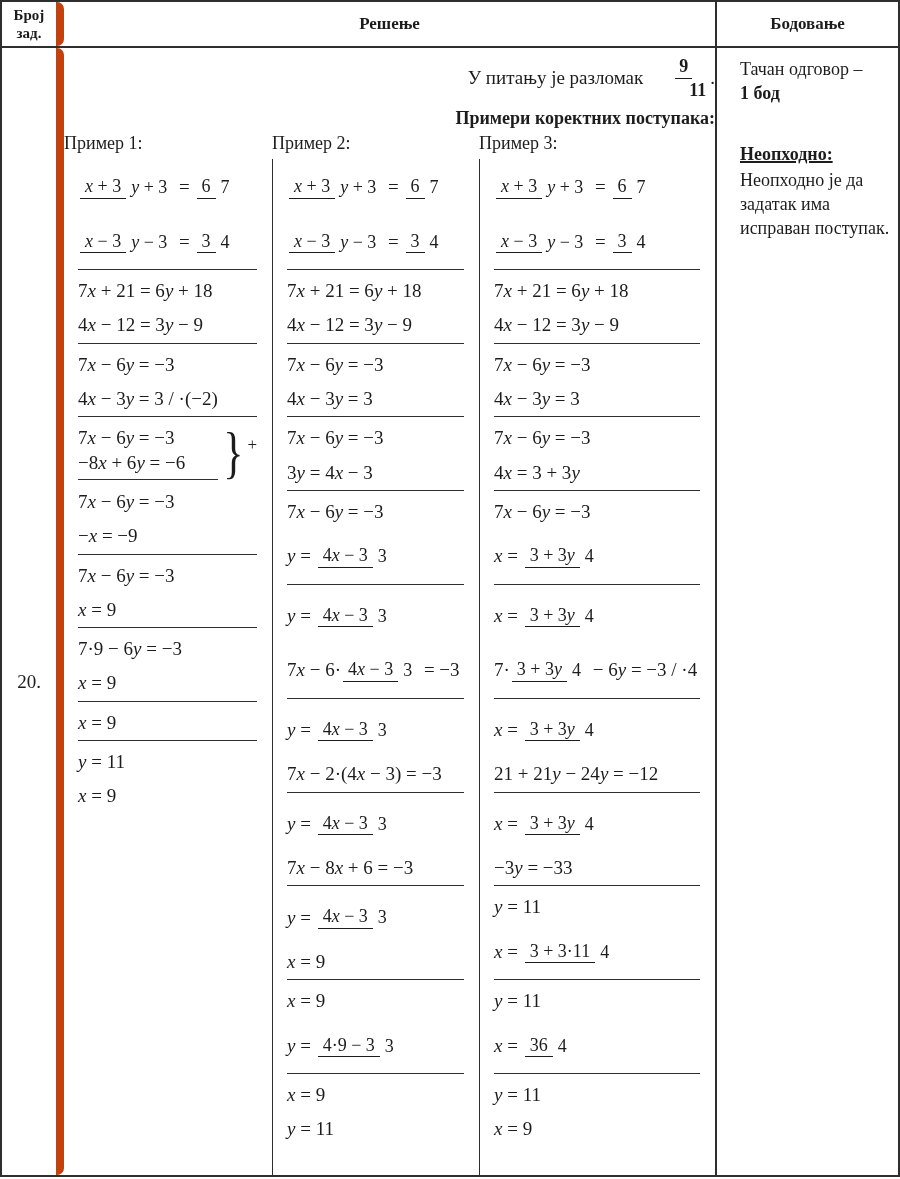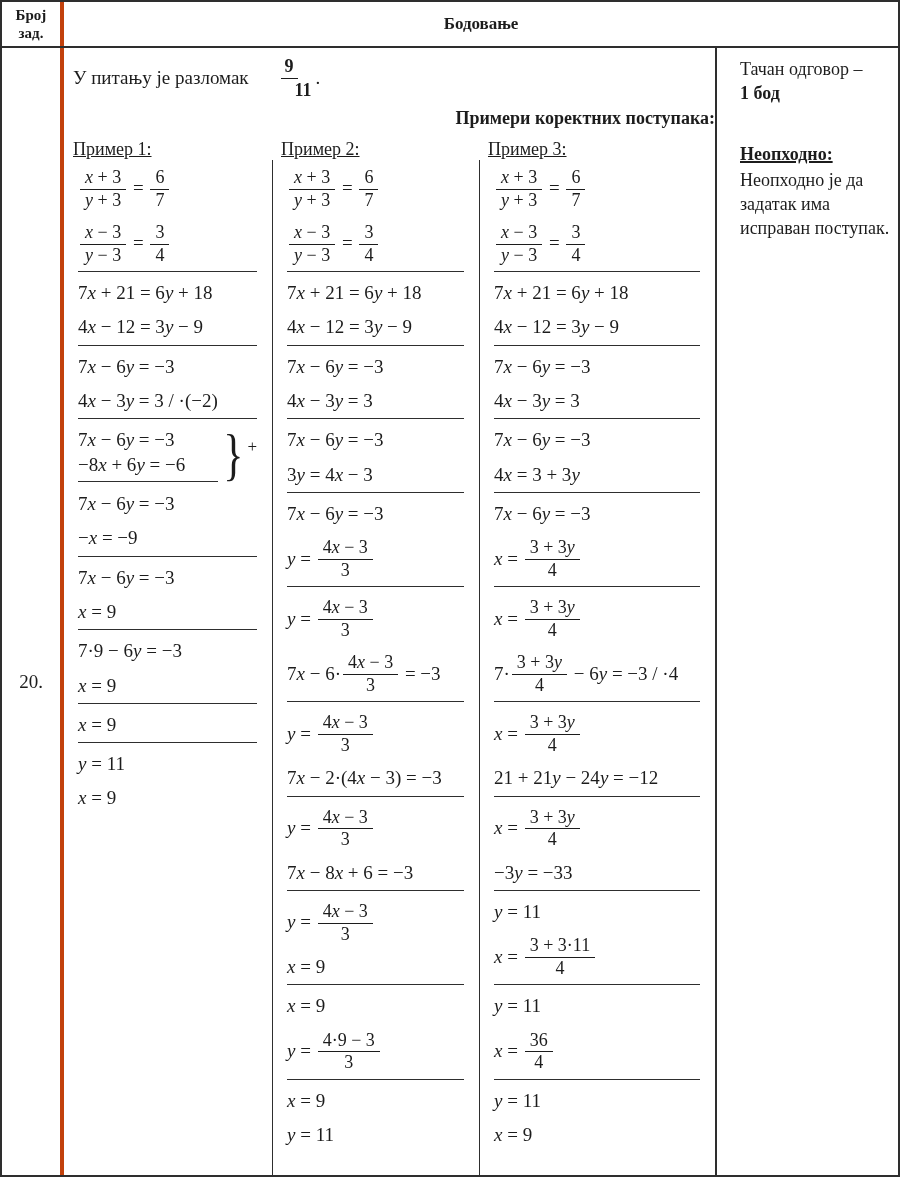--- a/index.html
+++ b/index.html
@@ -8,73 +8,74 @@
     width:900px; height:1179px; overflow:hidden;
     font-family:"Liberation Serif","DejaVu Serif",serif;
     color:#1c1c1c;
   }
   .tbl {
     width:900px; height:1177px; border:2px solid #2e2e2e;
     display:flex; flex-direction:column; background:#fff;
   }
   .hrow { display:flex; border-bottom:2px solid #2e2e2e; flex:0 0 46px; }
   .brow { display:flex; flex:1; min-height:0; }
-  .c1 { width:62px; flex:0 0 62px; border-right:4px solid #c2410c; }
+  .c1 { width:62px; flex:0 0 62px; border-right:8px solid #c2410c;border-radius:7px; }
   .c2 { width:653px; flex:0 0 653px; border-right:2px solid #2e2e2e; }
   .c3 { flex:1; }
   .hcell { display:flex; align-items:center; justify-content:center;
            font-weight:bold; font-size:17px; text-align:center; line-height:1.2; padding:2px; }
   .hcell.c1 { font-size:15px; }
 
   .task-cell { display:flex; align-items:center; justify-content:center; padding-top:140px; }
   .task-num { font-size:19px; }
 
   .sol-cell { display:flex; flex-direction:column; }
-  .intro { padding:8px 0 0 9px; display:flex; align-items:center; min-height:52px; }
+  .intro { padding:8px 0 0 9px; display:flex; align-items:center; min-height:52px;justify-content:flex-end; }
   .intro-txt { font-size:19px; white-space:pre; }
   .intro-frac { display:inline-flex; flex-direction:column; align-items:center;
                 font-weight:bold; font-size:18px; margin-left:14px; }
   .intro-frac .fn { padding:0 4px 1px; border-bottom:1.8px solid #1c1c1c; line-height:1.12; }
   .intro-frac .fd { padding:1px 4px 0; line-height:1.12;margin-left:28px; }
   .examples-heading { font-size:18px; font-weight:bold; padding:8px 0 2px 9px;text-align:right; }
   .labels-row { display:flex; flex:0 0 28px; }
   .lblA { width:208px; flex:0 0 208px; } .lblB { width:207px; flex:0 0 207px; } .lblC { flex:1; }
-  .ex-label { font-size:18px; text-decoration:underline; padding-left:9px; display:inline-block; padding-top:2px;margin-top:6px; }
+  .ex-label { font-size:18px; display:inline-block; padding-top:2px; }
   .eq-row { display:flex; flex:1; min-height:0; }
   .excol { padding:6px 15px 0 14px; }
   .excol.a { width:208px; flex:0 0 208px; }
   .excol.b { width:207px; flex:0 0 207px; border-left:1.8px solid #2e2e2e; }
   .excol.c { flex:1; border-left:1.8px solid #2e2e2e; }
 
   .blk { margin-bottom:10px; font-size:19px; }
   .blk.u { border-bottom:1.8px solid #2e2e2e; padding-bottom:5px; margin-bottom:9px; }
   .mline { display:flex; align-items:center; line-height:1.28; }
   .mt { white-space:pre; }
   .mt i, .fn i, .fd i { font-style:italic; font-family:"Liberation Serif","DejaVu Serif",serif; }
-  .frac { display:inline-flex; flex-direction:column; align-items:center; font-size:18px; margin:1px 2px;justify-content:flex-end; }
+  .frac { display:inline-flex; flex-direction:row; align-items:center; font-size:18px; margin:11px 2px;justify-content:flex-end; }
   .frac .fn { padding:0 5px 1px; border-bottom:1.6px solid #1c1c1c; line-height:1.14; white-space:pre; }
   .frac .fd { padding:0 5px 0; line-height:1.14; white-space:pre; }
 
   .sys { display:flex; align-items:center; }
   .sys-eqs { flex:1; }
   .sys-eqs.u { border-bottom:1.8px solid #2e2e2e; padding-bottom:4px; }
   .brace { font-size:56px; font-weight:400; line-height:0.9; transform:scaleX(.75); margin-left:2px; }
   .plus { font-size:17px; transform:translateY(-8px); margin-left:1px; }
 
   .score-cell { padding:9px 8px 0 23px; font-size:18px; line-height:1.35; }
   .score-line2 { font-weight:bold; }
   .note-head { font-weight:bold; text-decoration:underline; text-decoration-thickness:2px; margin-top:36px; }
   .note-text { margin-top:2px; }
 </style>
 </head>
 <body>
 
 <div class="tbl">
   <div class="hrow">
     <div class="hcell c1">Број зад.</div>
+    <div class="hcell c2">Решење</div>
     <div class="hcell c3">Бодовање</div>
   </div>
   <div class="brow">
 
     <div class="c1 task-cell">
       <span class="task-num">20.</span>
     </div>
 
     <div class="c2 sol-cell">
       <div class="intro">

